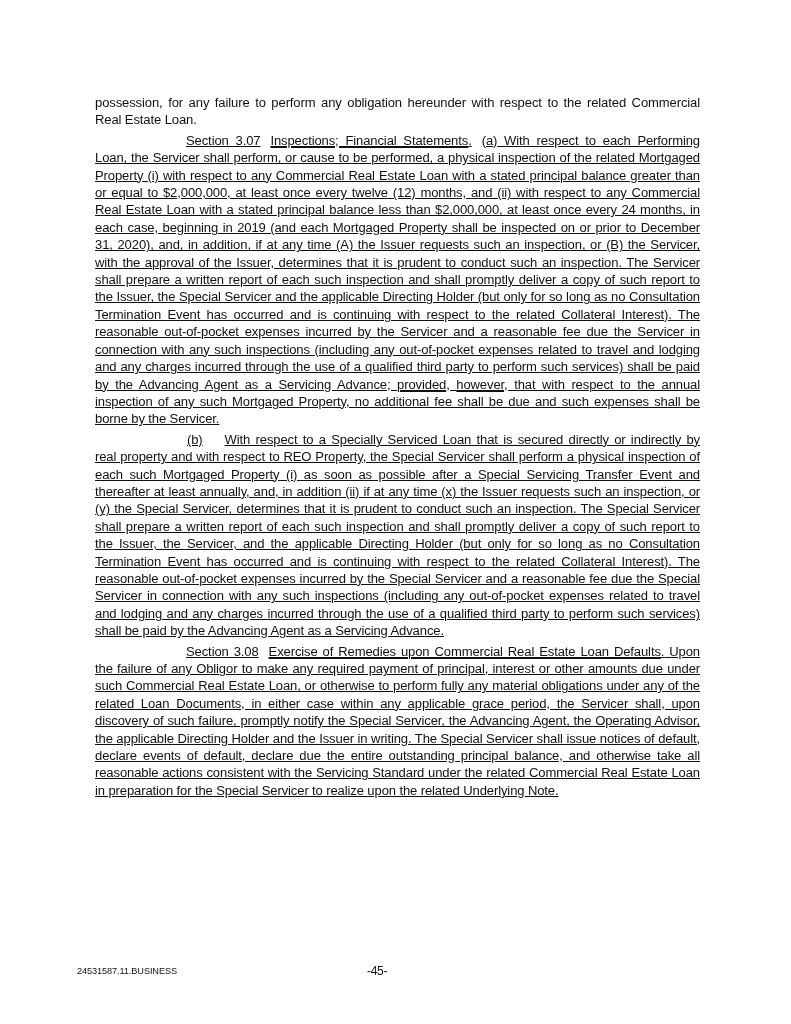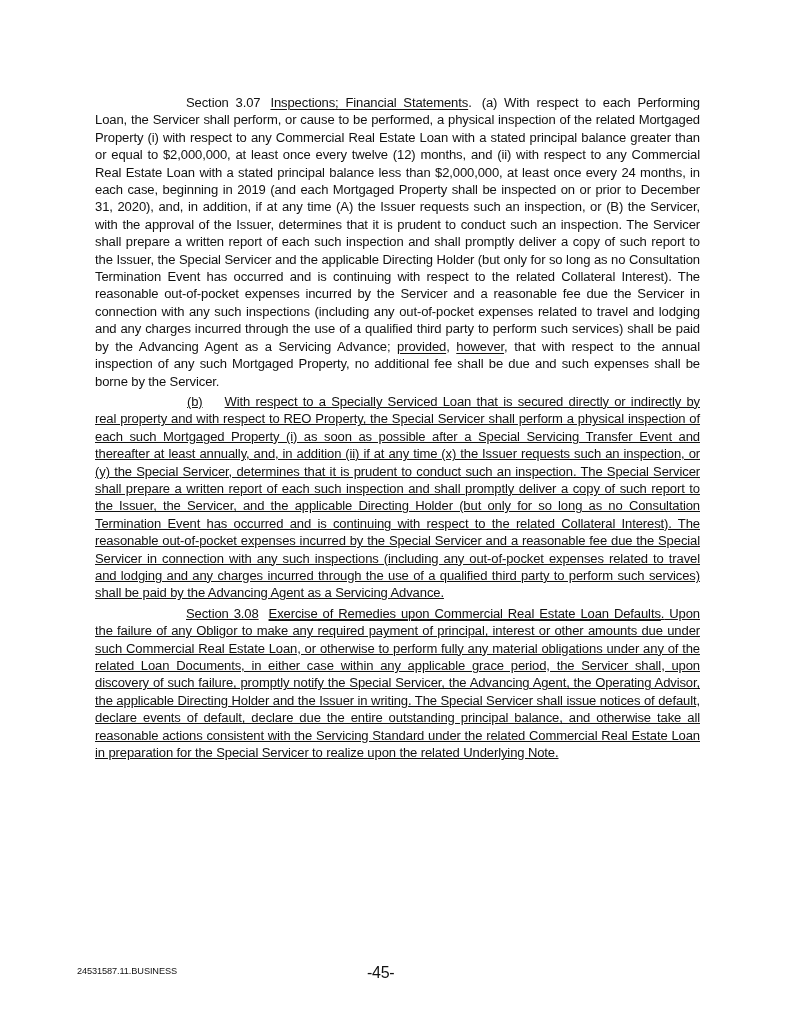--- a/index.html
+++ b/index.html
@@ -67,29 +67,32 @@
     .footer-id {
       position: absolute;
       left: 0;
       top: 2px;
       letter-spacing: -0.1px;
     }
     .footer-page {
       position: absolute;
       left: 290px;
       top: 0;
-      font-size: 16px;
+      font-size: 12px;
       letter-spacing: -0.3px;
     }
   </style>
 </head>
 <body>
 
 <div class="page">
 
+  <p class="para">
+    <span>possession, for any failure to perform any obligation hereunder with respect to the related Commercial Real Estate Loan.</span>
+  </p>
 
   <p class="para">
     <span class="indent"></span><span>Section 3.07</span><span class="sec-gap"></span><span class="u">Inspections; Financial Statements</span><span>.</span><span class="sec-gap"></span><span>(a)</span><span> With respect to each Performing Loan, the Servicer shall perform, or cause to be performed, a physical inspection of the related Mortgaged Property (i) with respect to any Commercial Real Estate Loan with a stated principal balance greater than or equal to $2,000,000, at least once every twelve (12) months, and (ii) with respect to any Commercial Real Estate Loan with a stated principal balance less than $2,000,000, at least once every 24 months, in each case, beginning in 2019 (and each Mortgaged Property shall be inspected on or prior to December 31, 2020), and, in addition, if at any time (A) the Issuer requests such an inspection, or (B) the Servicer, with the approval of the Issuer, determines that it is prudent to conduct such an inspection.  The Servicer shall prepare a written report of each such inspection and shall promptly deliver a copy of such report to the Issuer, the Special Servicer and the applicable Directing Holder (but only for so long as no Consultation Termination Event has occurred and is continuing with respect to the related Collateral Interest).  The reasonable out-of-pocket expenses incurred by the Servicer and a reasonable fee due the Servicer in connection with any such inspections (including any out-of-pocket expenses related to travel and lodging and any charges incurred through the use of a qualified third party to perform such services) shall be paid by the Advancing Agent as a Servicing Advance; </span><span class="u">provided</span><span>, </span><span class="u">however</span><span>, that with respect to the annual inspection of any such Mortgaged Property, no additional fee shall be due and such expenses shall be borne by the Servicer.</span>
   </p>
 
   <p class="para">
     <span class="indent-b"></span><span>(b)</span><span class="tab-gap"></span><span>With respect to a Specially Serviced Loan that is secured directly or indirectly by real property and with respect to REO Property, the Special Servicer shall perform a physical inspection of each such Mortgaged Property (i) as soon as possible after a Special Servicing Transfer Event and thereafter at least annually, and, in addition (ii) if at any time (x) the Issuer requests such an inspection, or (y) the Special Servicer, determines that it is prudent to conduct such an inspection.  The Special Servicer shall prepare a written report of each such inspection and shall promptly deliver a copy of such report to the Issuer, the Servicer, and the applicable Directing Holder (but only for so long as no Consultation Termination Event has occurred and is continuing with respect to the related Collateral Interest).  The reasonable out-of-pocket expenses incurred by the Special Servicer and a reasonable fee due the Special Servicer in connection with any such inspections (including any out-of-pocket expenses related to travel and lodging and any charges incurred through the use of a qualified third party to perform such services) shall be paid by the Advancing Agent as a Servicing Advance.</span>
   </p>
 
   <p class="para">

